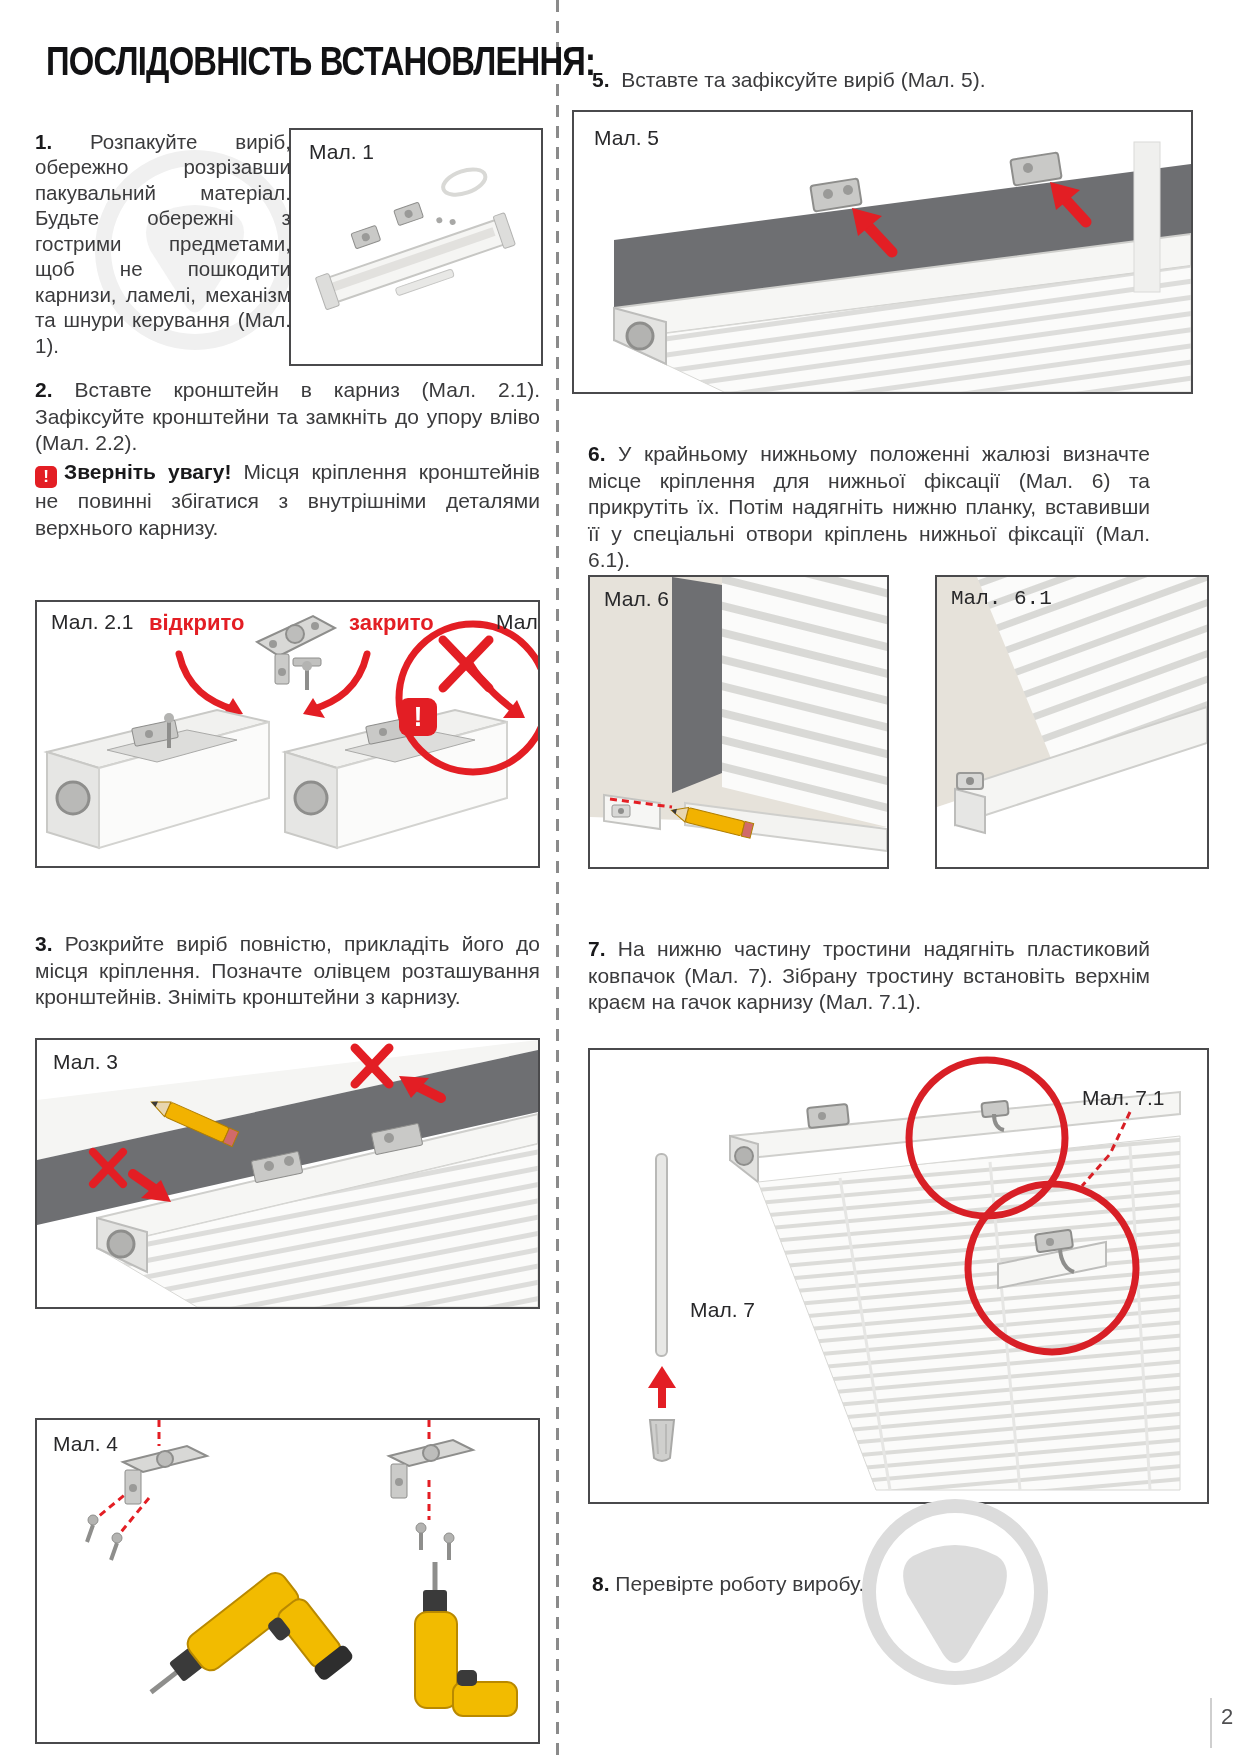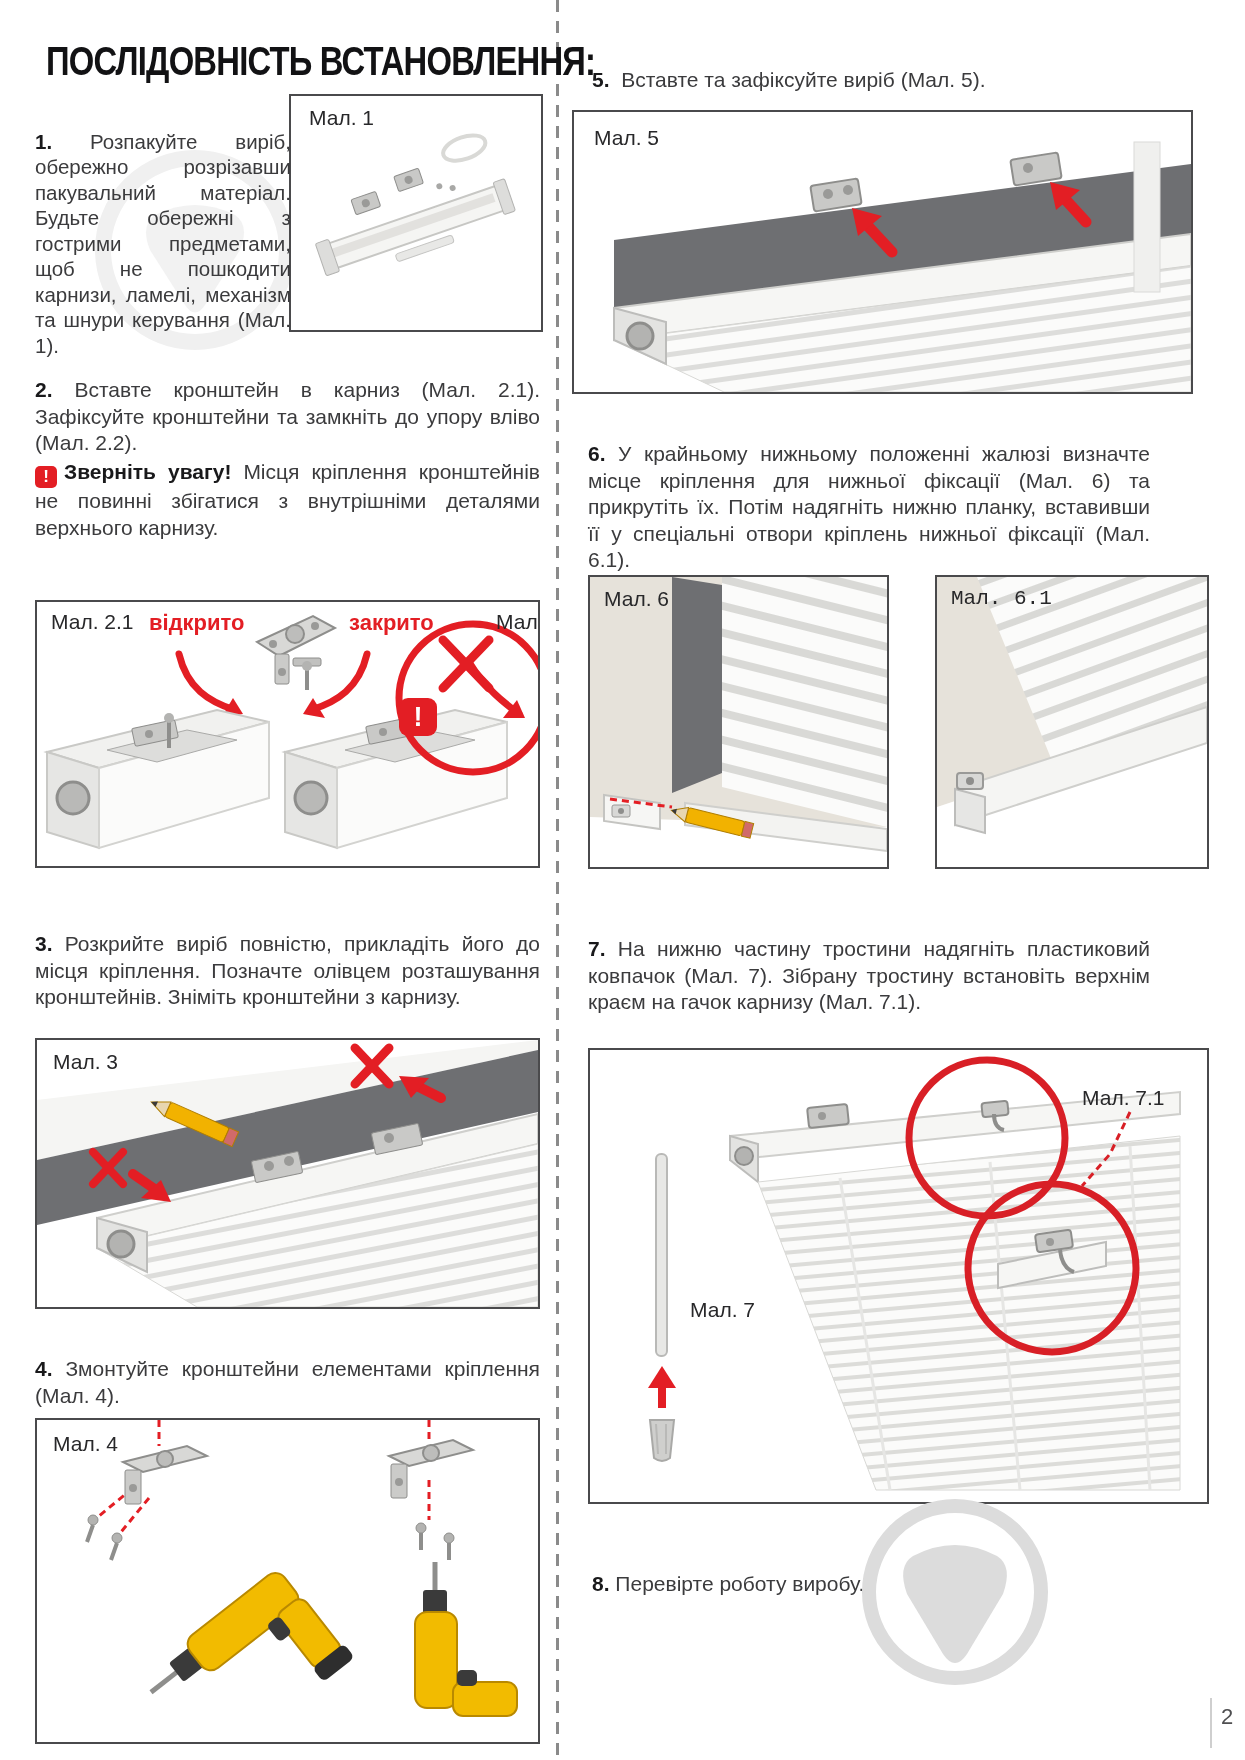--- a/index.html
+++ b/index.html
@@ -40,21 +40,21 @@
 
   <div class="title">
     <span>ПОСЛІДОВНІСТЬ ВСТАНОВЛЕННЯ:</span>
   </div>
 
   <p class="para" style="left:35px;top:108px;width:256px;font-size:20.5px;line-height:25.5px;z-index:1;">
     <span class="num">1.</span>
     <span>Розпакуйте виріб, обережно розрізавши пакувальний матеріал. Будьте обережні з гострими предметами, щоб не пошкодити карнизи, ламелі, механізм та шнури керування (Мал. 1).</span>
   </p>
 
-  <div class="figbox" style="left:289px;top:94px;width:250px;height:234px;">
+  <div class="figbox" style="left:289px;top:128px;width:250px;height:234px;">
     <span class="figlabel" style="left:18px;top:10px;">Мал. 1</span>
     <svg width="250" height="234">
       <g transform="rotate(-19 125 130)">
         <ellipse cx="196" cy="72" rx="22" ry="11" fill="none" stroke="#d9d9d6" stroke-width="4"></ellipse>
         <rect x="30" y="118" width="186" height="26" rx="3" fill="#f5f5f3" stroke="#c7c7c4" stroke-width="2"></rect>
         <rect x="38" y="124" width="170" height="9" fill="#e2e1de"></rect>
         <rect x="24" y="114" width="14" height="34" rx="2" fill="#dddddb" stroke="#b3b3b1"></rect>
         <rect x="212" y="114" width="12" height="34" rx="2" fill="#dddddb" stroke="#b3b3b1"></rect>
         <g>
           <rect x="72" y="84" width="26" height="16" rx="2" fill="#c9c9c7" stroke="#8e8e8c"></rect>
@@ -192,24 +192,20 @@
         <line x1="56" y1="112" x2="86" y2="144"></line>
         <line x1="86" y1="112" x2="56" y2="144"></line>
       </g>
       <g>
         <line x1="96" y1="134" x2="122" y2="152" stroke="#e31e24" stroke-width="10" stroke-linecap="round"></line>
         <polygon points="134,162 104,158 124,140" fill="#e31e24"></polygon>
       </g>
     </svg>
   </div>
 
-  <p class="para" style="left:35px;top:1335px;width:505px;">
-    <span class="num">4.</span>
-    <span>Змонтуйте кронштейни елементами кріплення (Мал. 4).</span>
-  </p>
 
   <div class="figbox" style="left:35px;top:1418px;width:501px;height:322px;">
     <span class="figlabel" style="left:16px;top:12px;">Мал. 4</span>
     <svg width="501" height="322">
 
       <g stroke="#e31e24" stroke-width="3" stroke-dasharray="7 5">
         <line x1="122" y1="0" x2="122" y2="26"></line>
         <line x1="96" y1="68" x2="62" y2="96"></line>
         <line x1="112" y1="78" x2="84" y2="112"></line>
       </g>

